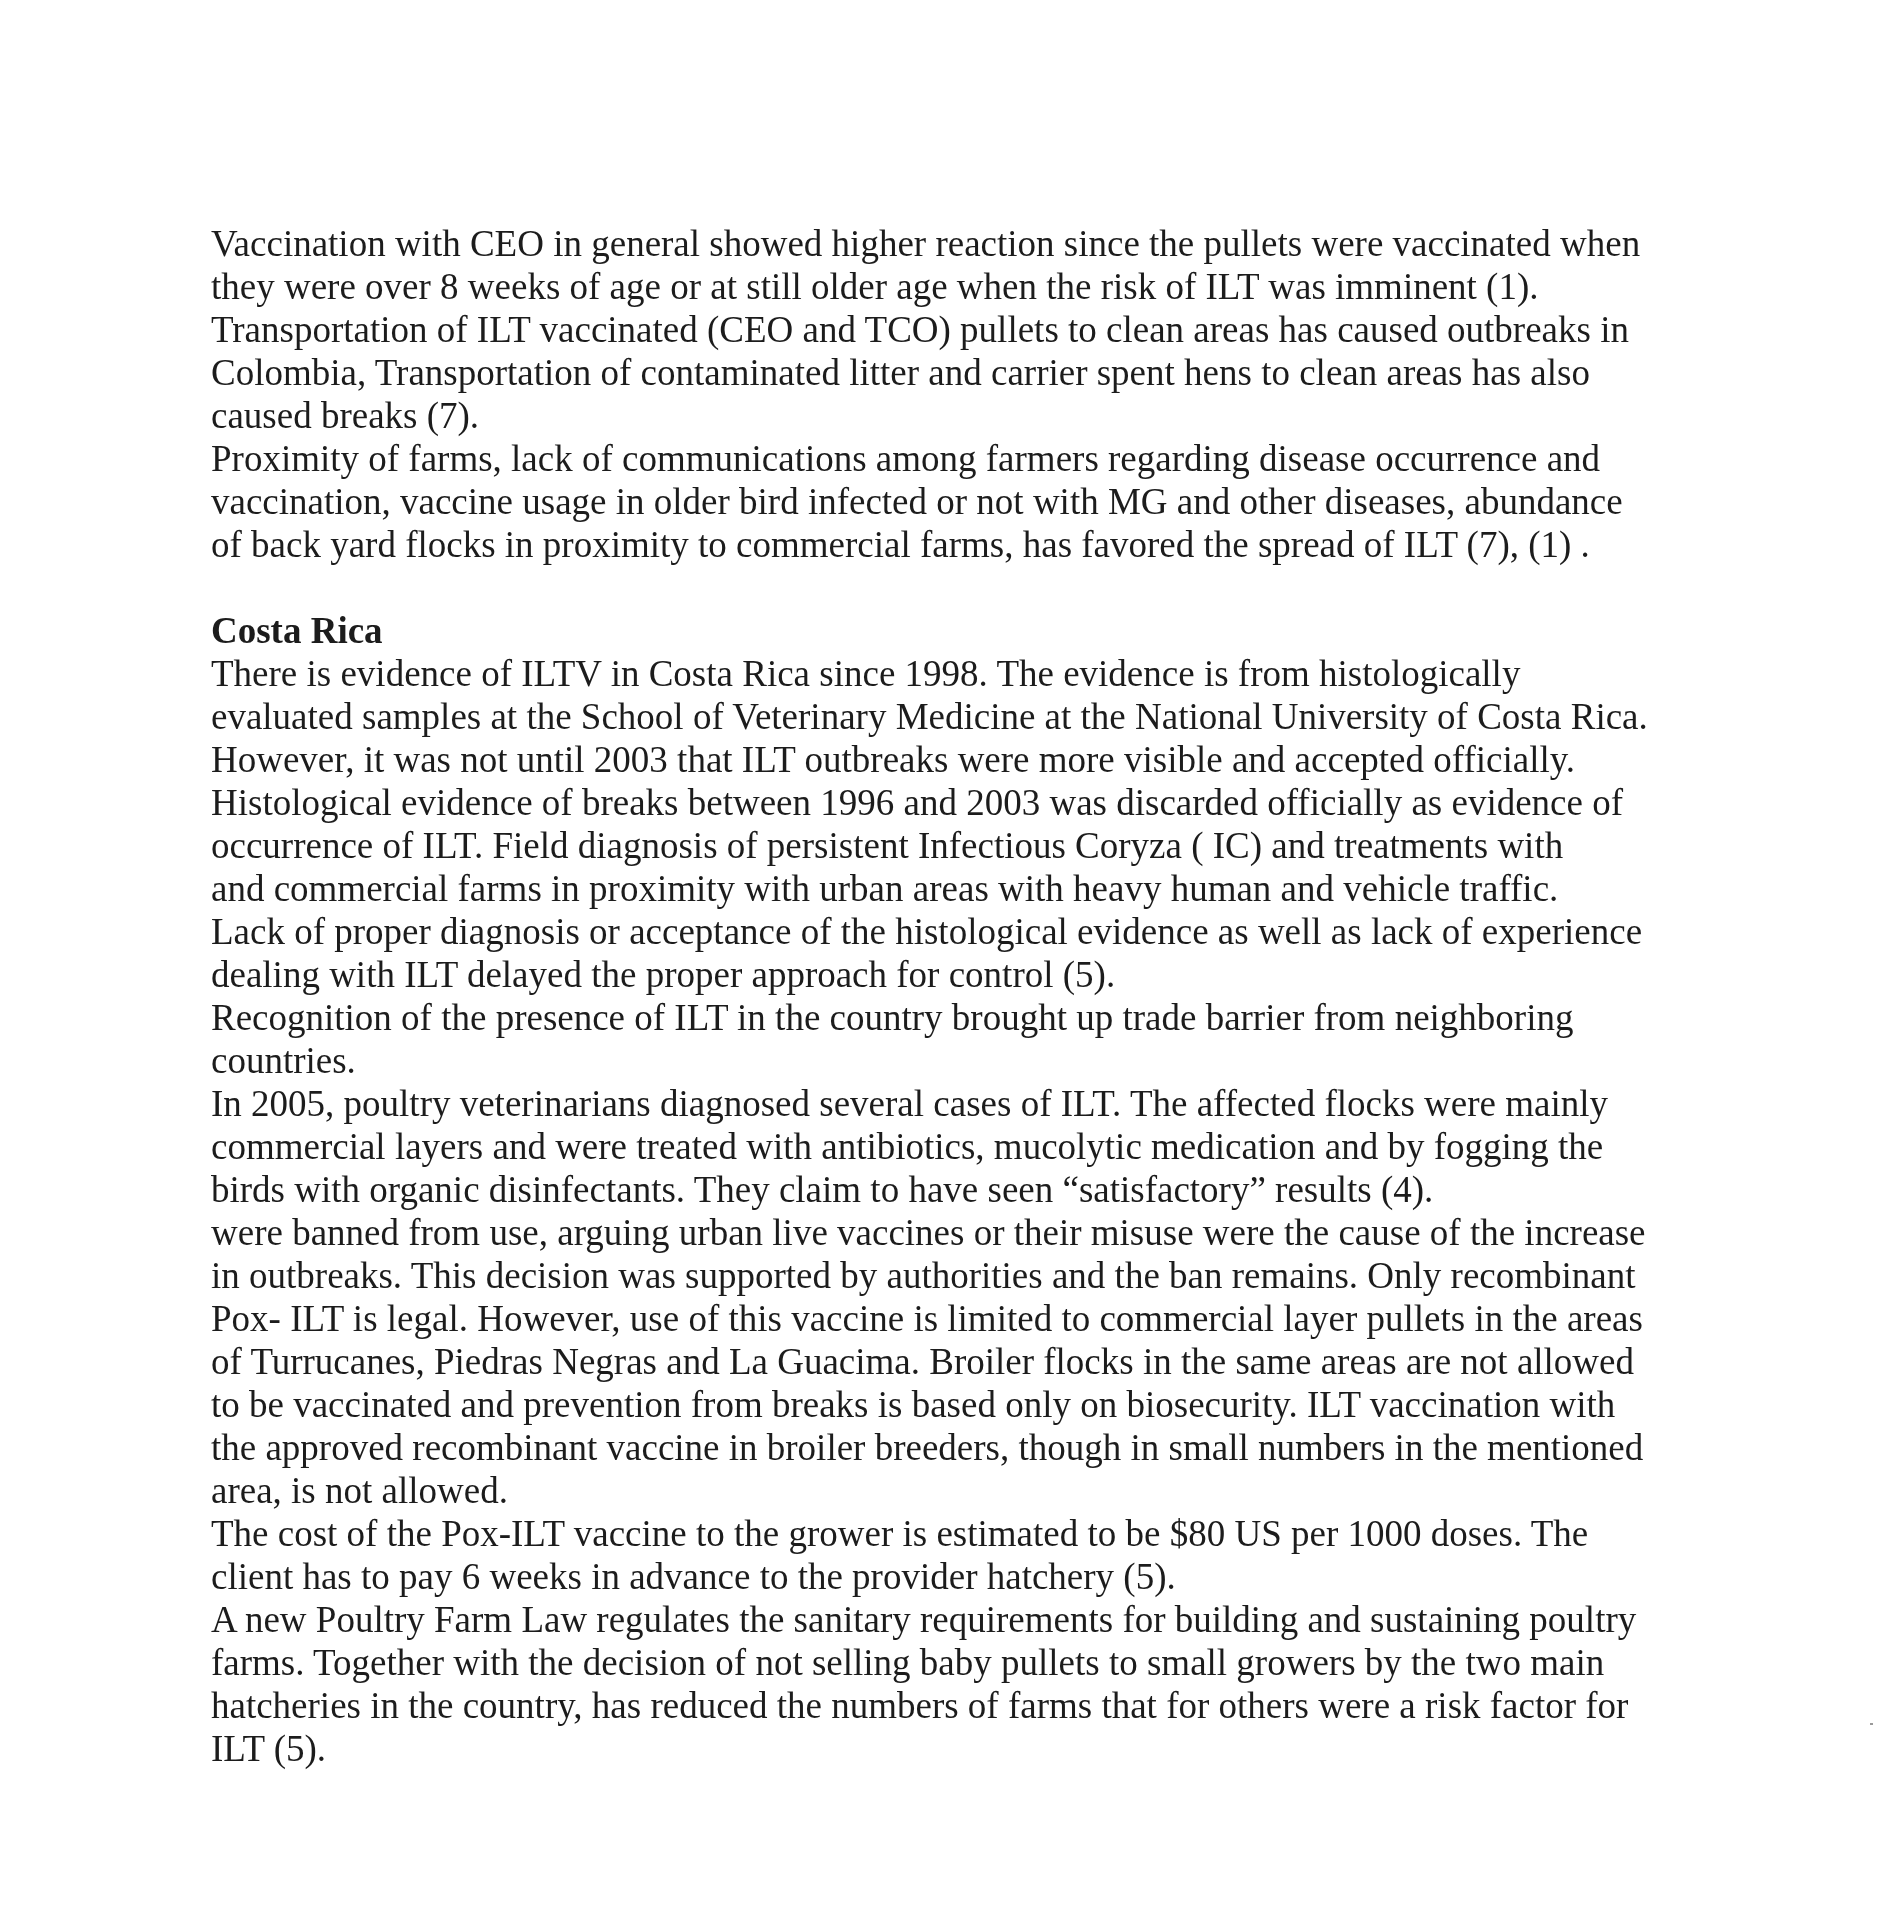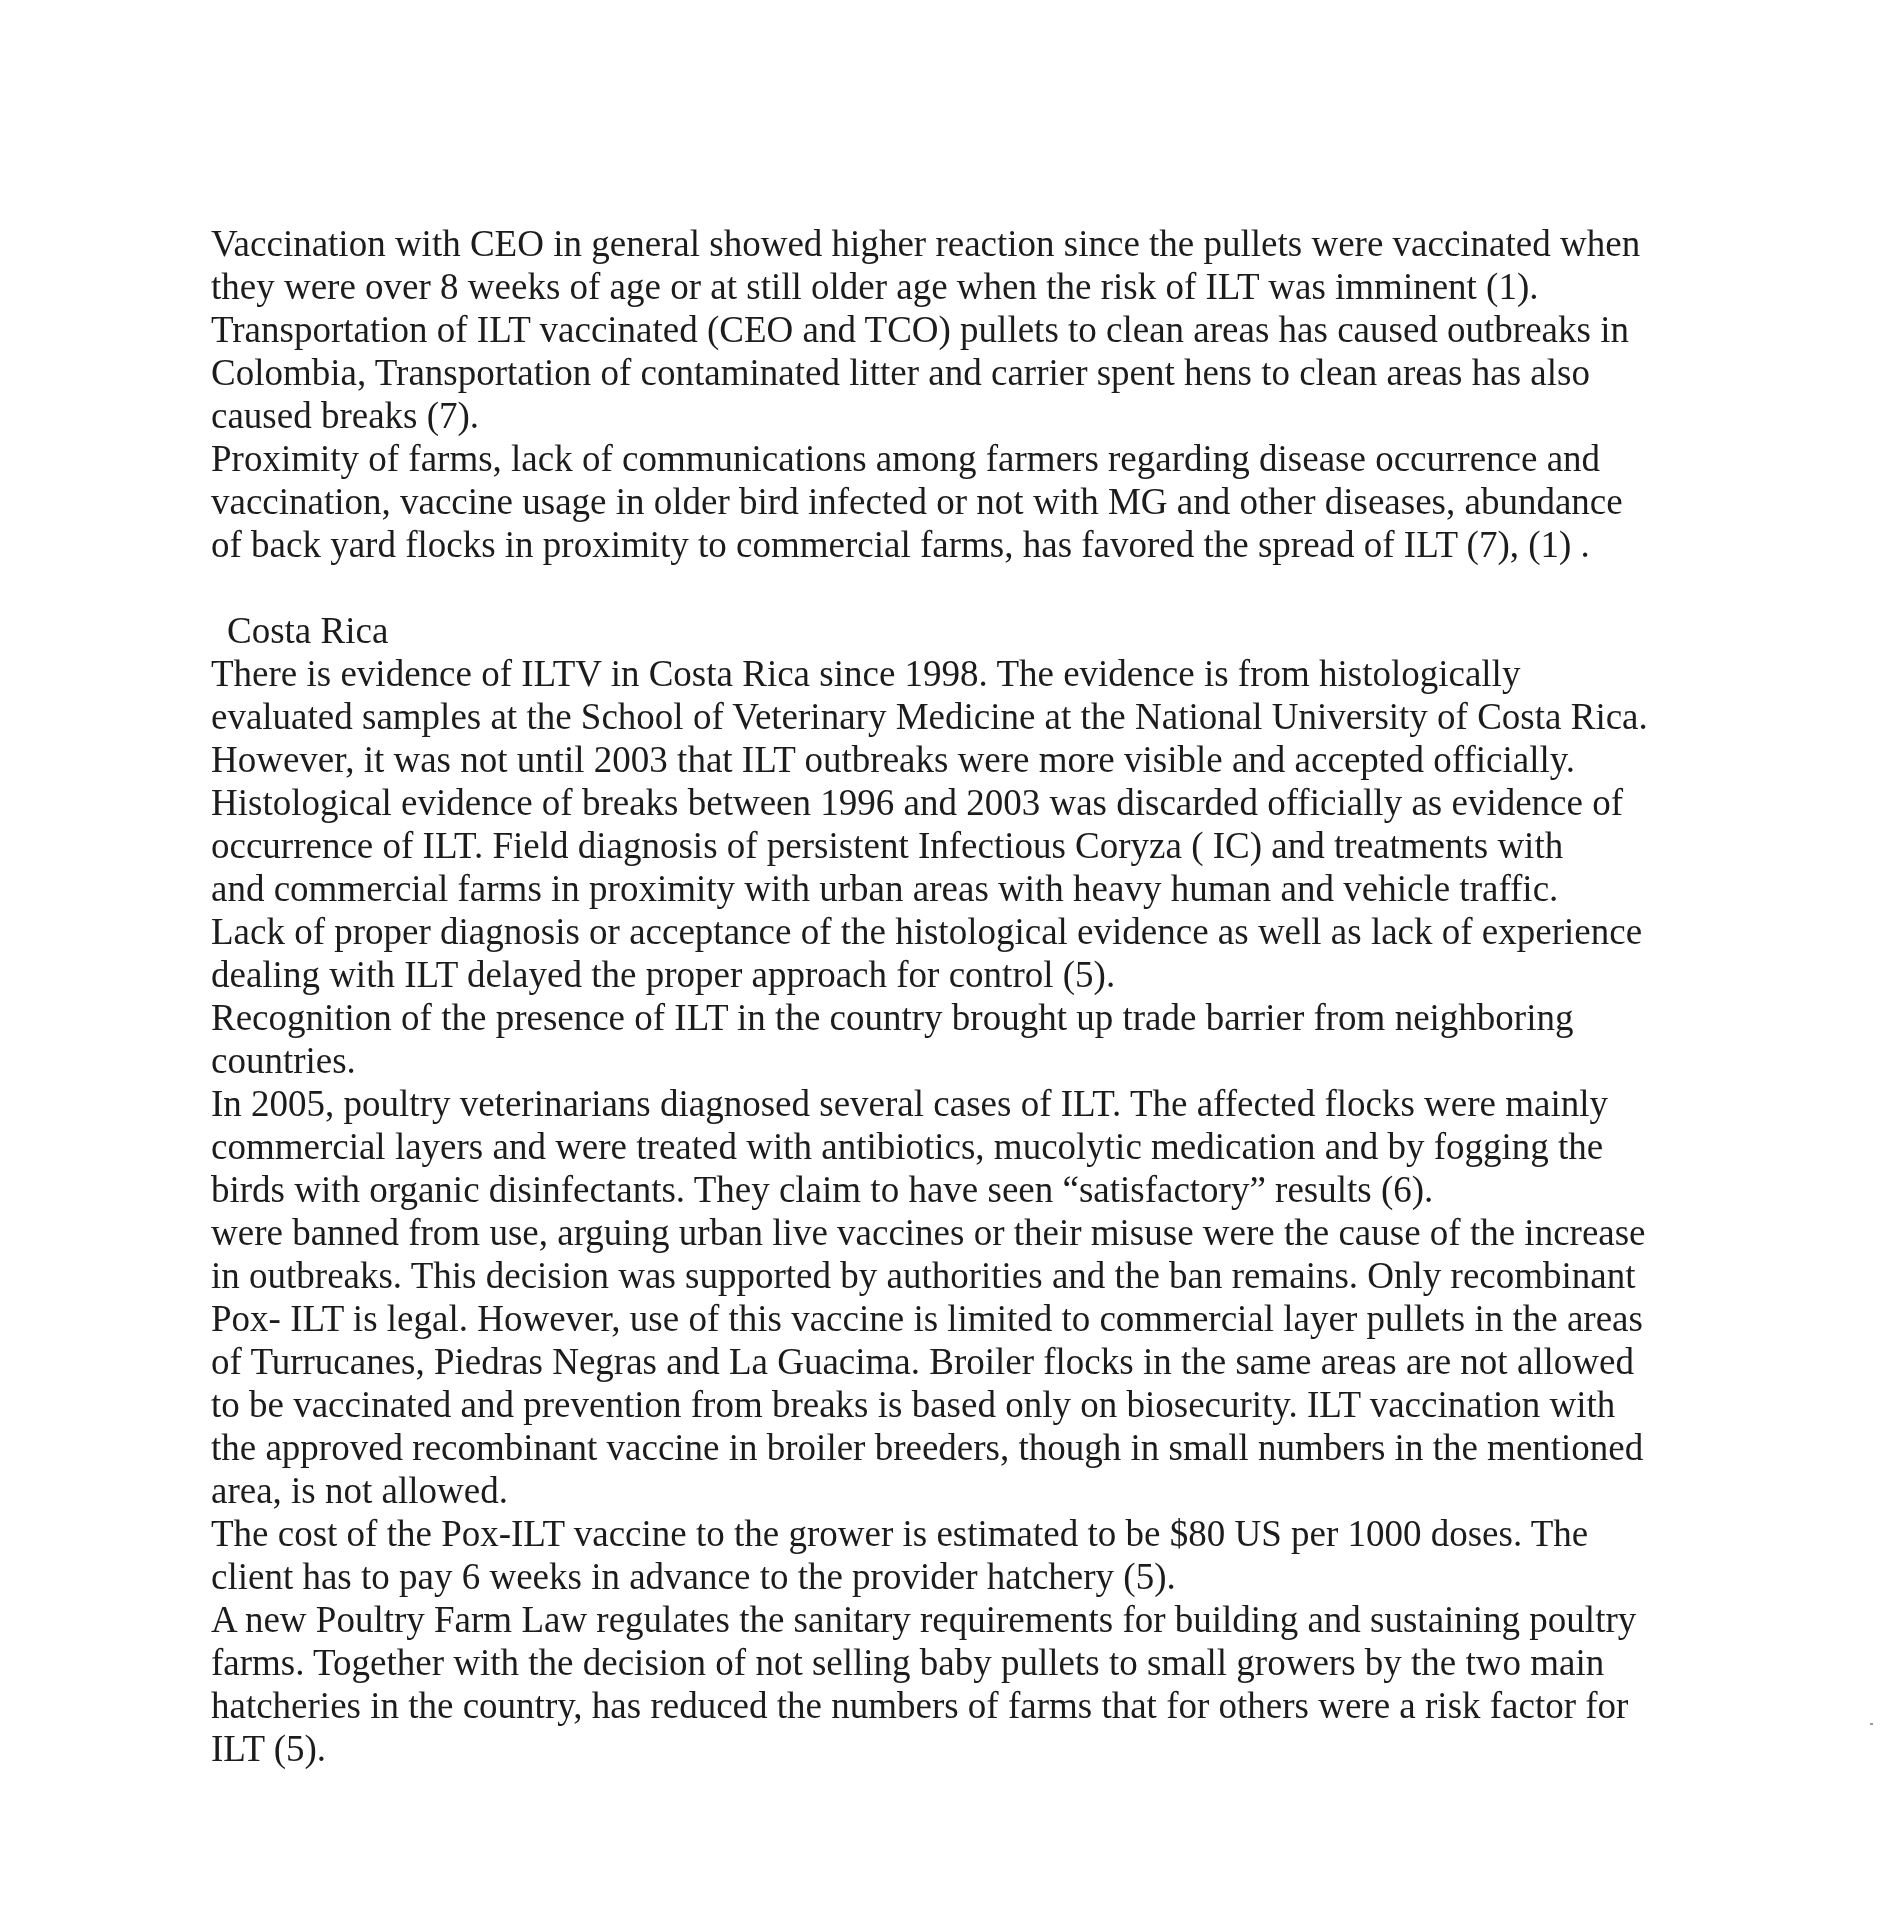--- a/index.html
+++ b/index.html
@@ -9,21 +9,21 @@
     background: #ffffff;
     font-family: "Liberation Serif", "DejaVu Serif", serif;
     color: #1c1c1c;
   }
   .content {
     position: absolute; left: 211px; top: 222px; width: 1502px;
     font-size: 37px; line-height: 43px;
   }
   .line { display: block; white-space: nowrap; }
   .gap { height: 43px; }
-  .heading { font-weight: normal; margin-left: 16px; }
+  .heading { font-weight: bold; }
   .tick { position: absolute; left: 1870px; top: 1723px; width: 3.1px; height: 1.5px; background: #9a9a9a; }
 </style>
 </head>
 <body>
 
 <div class="page">
   <div class="content">
 
     <div>
       <span class="line">Vaccination with CEO in general showed higher reaction since the pullets were vaccinated when</span>
@@ -48,21 +48,21 @@
       <span class="line">However, it was not until 2003 that ILT outbreaks were more visible and accepted officially.</span>
       <span class="line">Histological evidence of breaks between 1996 and 2003 was discarded officially as evidence of</span>
       <span class="line">occurrence of ILT. Field diagnosis of persistent Infectious Coryza ( IC) and treatments with</span>
       <span class="line">and commercial farms in proximity with urban areas with heavy human and vehicle traffic.</span>
       <span class="line">Lack of proper diagnosis or acceptance of the histological evidence as well as lack of experience</span>
       <span class="line">dealing with ILT delayed the proper approach for control (5).</span>
       <span class="line"> Recognition of the presence of ILT in the country brought up trade barrier from neighboring</span>
       <span class="line">countries.</span>
       <span class="line">In 2005, poultry veterinarians diagnosed several cases of ILT. The affected flocks were mainly</span>
       <span class="line">commercial layers and were treated with antibiotics, mucolytic medication and by fogging the</span>
-      <span class="line">birds with organic disinfectants. They claim to have seen “satisfactory” results (6).</span>
+      <span class="line">birds with organic disinfectants. They claim to have seen “satisfactory” results (4).</span>
       <span class="line">were banned from use, arguing urban live vaccines or their misuse were the cause of the increase</span>
       <span class="line">in outbreaks. This decision was supported by authorities and the ban remains. Only recombinant</span>
       <span class="line">Pox- ILT is legal. However, use of this vaccine is limited to commercial layer pullets in the areas</span>
       <span class="line">of Turrucanes, Piedras Negras and La Guacima. Broiler flocks in the same areas are not allowed</span>
       <span class="line">to be vaccinated and prevention from breaks is based only on biosecurity. ILT vaccination with</span>
       <span class="line">the approved recombinant vaccine in broiler breeders, though in small numbers in the mentioned</span>
       <span class="line">area, is not allowed.</span>
       <span class="line"> The cost of the Pox-ILT vaccine to the grower is estimated to be $80 US per 1000 doses. The</span>
       <span class="line">client has to pay 6 weeks in advance to the provider hatchery (5).</span>
       <span class="line"> A new Poultry Farm Law regulates the sanitary requirements for building and sustaining poultry</span>

